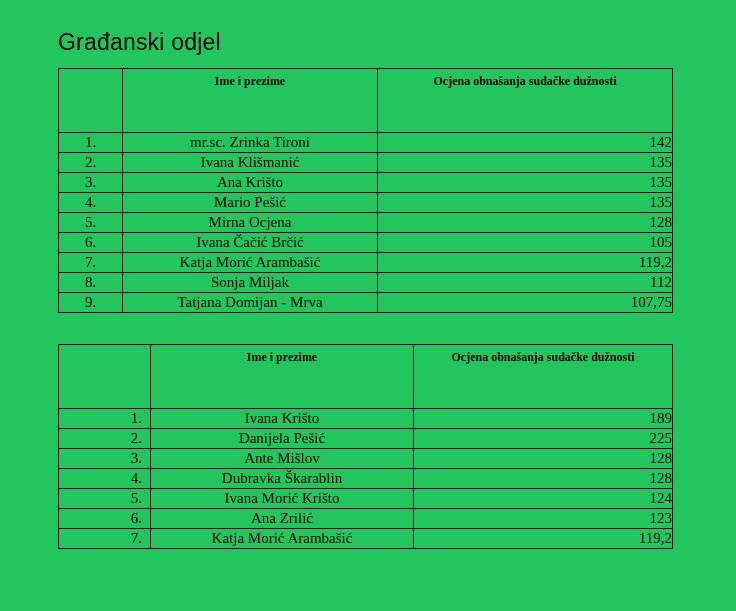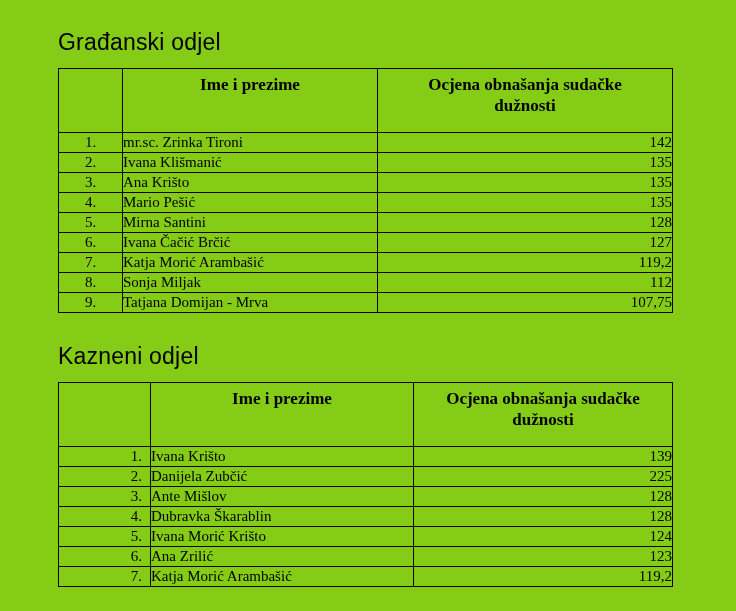--- a/index.html
+++ b/index.html
@@ -6,21 +6,21 @@
     margin: 0;
     padding: 0;
     background: #ffffff;
     color: #000000;
     font-family: "Liberation Serif", serif;
   }
   .page {
     position: relative;
     width: 736px;
     height: 611px;
-    background: #84cc16;
+    background: #22c55e;
     box-sizing: border-box;
     padding: 30px 0 0 58px;
     overflow: hidden;
   }
   .section-heading {
     font-family: "Liberation Sans", sans-serif;
     font-size: 23px;
     font-weight: 400;
     line-height: 24px;
     margin: 0 0 14px 0;
@@ -39,21 +39,21 @@
     border: 1px solid #000000;
     box-sizing: border-box;
     overflow: hidden;
     white-space: nowrap;
   }
   .judges-table th {
     height: 64px;
     vertical-align: top;
     padding: 5px 2px 0 2px;
     text-align: center;
-    font-size: 17px;
+    font-size: 12px;
     font-weight: bold;
     white-space: normal;
   }
   .judges-table th .wrap {
     display: inline-block;
     max-width: 240px;
     line-height: 1.25;
   }
   .judges-table td {
     height: 20px;
@@ -62,21 +62,21 @@
     padding: 0;
   }
   .t1 col.c1 { width: 64px; }
   .t1 col.c2 { width: 255px; }
   .t1 col.c3 { width: 295px; }
   .t2 col.c1 { width: 92px; }
   .t2 col.c2 { width: 263px; }
   .t2 col.c3 { width: 259px; }
   td.num   { text-align: center; }
   .t2 td.num { text-align: right; padding-right: 8px; }
-  td.name  { text-align: left; padding-left: 0; }
+  td.name  { text-align: center; padding-left: 0; }
   td.score { text-align: right; }
 </style>
 </head>
 <body>
 
 <div class="page">
 
   <div class="section">
     <div class="section-heading">Građanski odjel</div>
     <table class="judges-table t1">
@@ -108,27 +108,27 @@
           <td class="name">Ana Krišto</td>
           <td class="score">135</td>
         </tr>
         <tr>
           <td class="num">4.</td>
           <td class="name">Mario Pešić</td>
           <td class="score">135</td>
         </tr>
         <tr>
           <td class="num">5.</td>
-          <td class="name">Mirna Santini</td>
+          <td class="name">Mirna Ocjena</td>
           <td class="score">128</td>
         </tr>
         <tr>
           <td class="num">6.</td>
           <td class="name">Ivana Čačić Brčić</td>
-          <td class="score">127</td>
+          <td class="score">105</td>
         </tr>
         <tr>
           <td class="num">7.</td>
           <td class="name">Katja Morić Arambašić</td>
           <td class="score">119,2</td>
         </tr>
         <tr>
           <td class="num">8.</td>
           <td class="name">Sonja Miljak</td>
           <td class="score">112</td>
@@ -136,43 +136,42 @@
         <tr>
           <td class="num">9.</td>
           <td class="name">Tatjana Domijan - Mrva</td>
           <td class="score">107,75</td>
         </tr>
       </tbody>
     </table>
   </div>
 
   <div class="section section-kazneni">
-    <div class="section-heading">Kazneni odjel</div>
     <table class="judges-table t2">
       <colgroup>
           <col class="c1">
           <col class="c2">
           <col class="c3">
         </colgroup>
       <thead>
         <tr>
           <th></th>
           <th><span class="wrap">Ime i prezime</span></th>
           <th><span class="wrap">Ocjena obnašanja sudačke dužnosti</span></th>
         </tr>
       </thead>
       <tbody>
         <tr>
           <td class="num">1.</td>
           <td class="name">Ivana Krišto</td>
-          <td class="score">139</td>
+          <td class="score">189</td>
         </tr>
         <tr>
           <td class="num">2.</td>
-          <td class="name">Danijela Zubčić</td>
+          <td class="name">Danijela Pešić</td>
           <td class="score">225</td>
         </tr>
         <tr>
           <td class="num">3.</td>
           <td class="name">Ante Mišlov</td>
           <td class="score">128</td>
         </tr>
         <tr>
           <td class="num">4.</td>
           <td class="name">Dubravka Škarablin</td>

